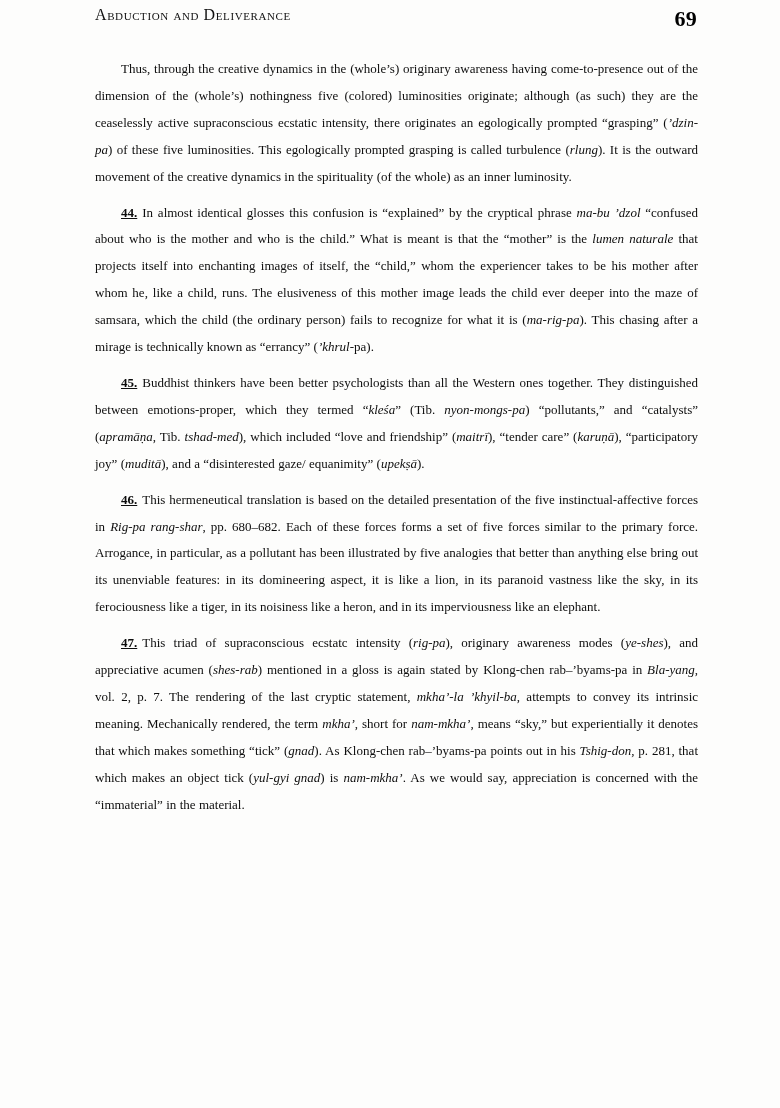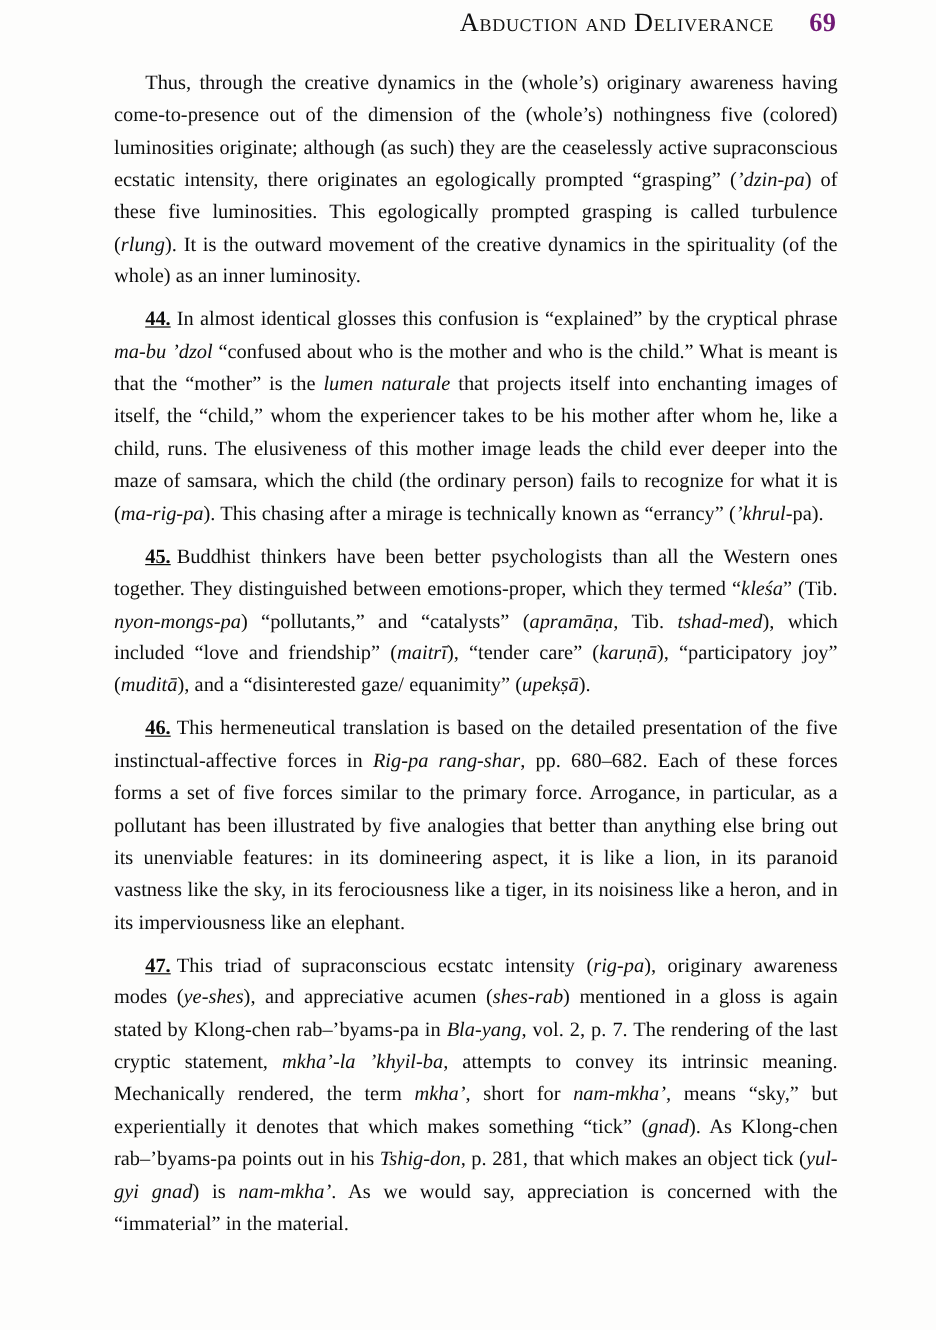--- a/index.html
+++ b/index.html
@@ -25,50 +25,50 @@
   
   .running-head {
     position: absolute;
     top: 6px;
     left: 95px;
     width: 602px;
     height: 30px;
   }
   .head-title {
     position: absolute;
-    left: 12px;
+    left: 0;
     right: 0;
-    text-align: right;
+    text-align: left;
     font-variant: small-caps;
-    font-size: 22px;
+    font-size: 16px;
     letter-spacing: 0.6px;
     white-space: nowrap;
     color: #111;
     padding-right: 52px;
     box-sizing: border-box;
   }
   .head-folio {
     position: absolute;
     right: 0;
     top: 0;
     font-size: 22px;
     font-weight: bold;
-    color: #701a75;
+    color: #000000;
     letter-spacing: 0.3px;
   }
   
   .textblock {
     position: absolute;
     top: 56px;
     left: 95px;
     width: 603px;
   }
   p.para {
     margin: 0 0 9px 0;
-    font-size: 17px;
+    font-size: 13px;
     line-height: 26.9px;
     text-align: justify;
     text-justify: inter-word;
     hyphens: none;
     word-spacing: 0.1px;
   }
   p.para:last-child { margin-bottom: 0; }
   .indent { display: inline-block; width: 26px; }
   .notenum { font-weight: bold; text-decoration: underline; }
   .notegap { display: inline-block; width: 5px; }

